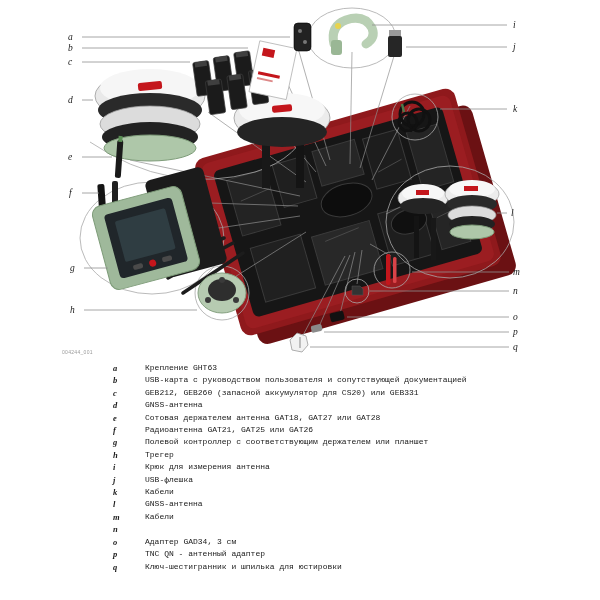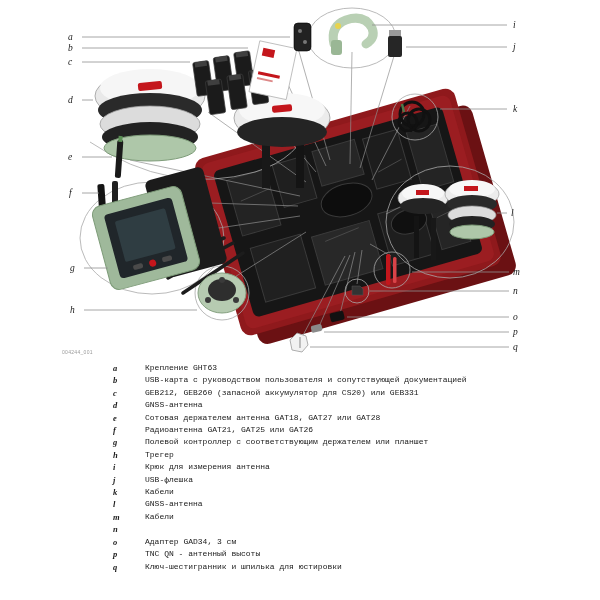--- a/index.html
+++ b/index.html
@@ -320,19 +320,19 @@
     </div>
   <div class="legend-row">
       <span class="legend-letter">n</span>
     </div>
   <div class="legend-row">
       <span class="legend-letter">o</span>
       <span class="legend-text">Адаптер GAD34, 3 см</span>
     </div>
   <div class="legend-row">
       <span class="legend-letter">p</span>
-      <span class="legend-text">TNC QN - антенный высоты</span>
+      <span class="legend-text">TNC QN - антенный адаптер</span>
     </div>
   <div class="legend-row">
       <span class="legend-letter">q</span>
       <span class="legend-text">Ключ-шестигранник и шпилька для юстировки</span>
     </div>
 </div>
 
 </body></html>

